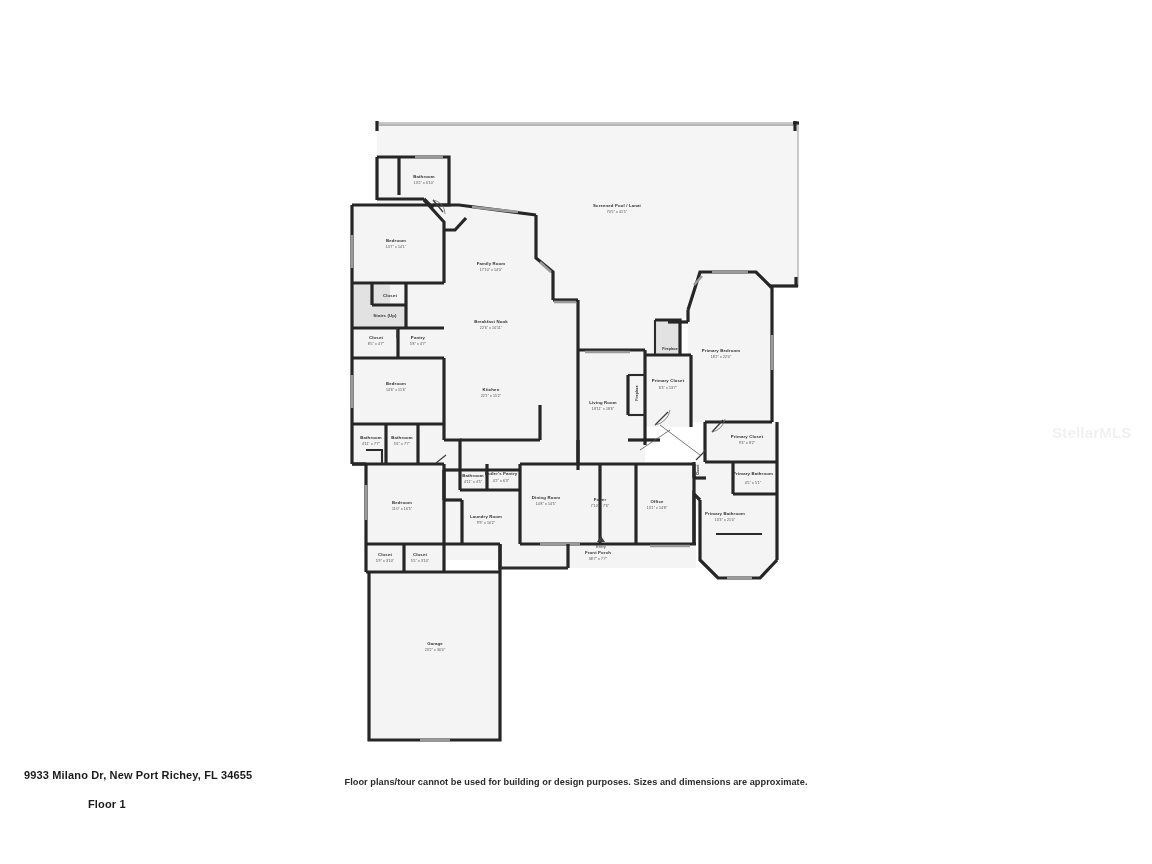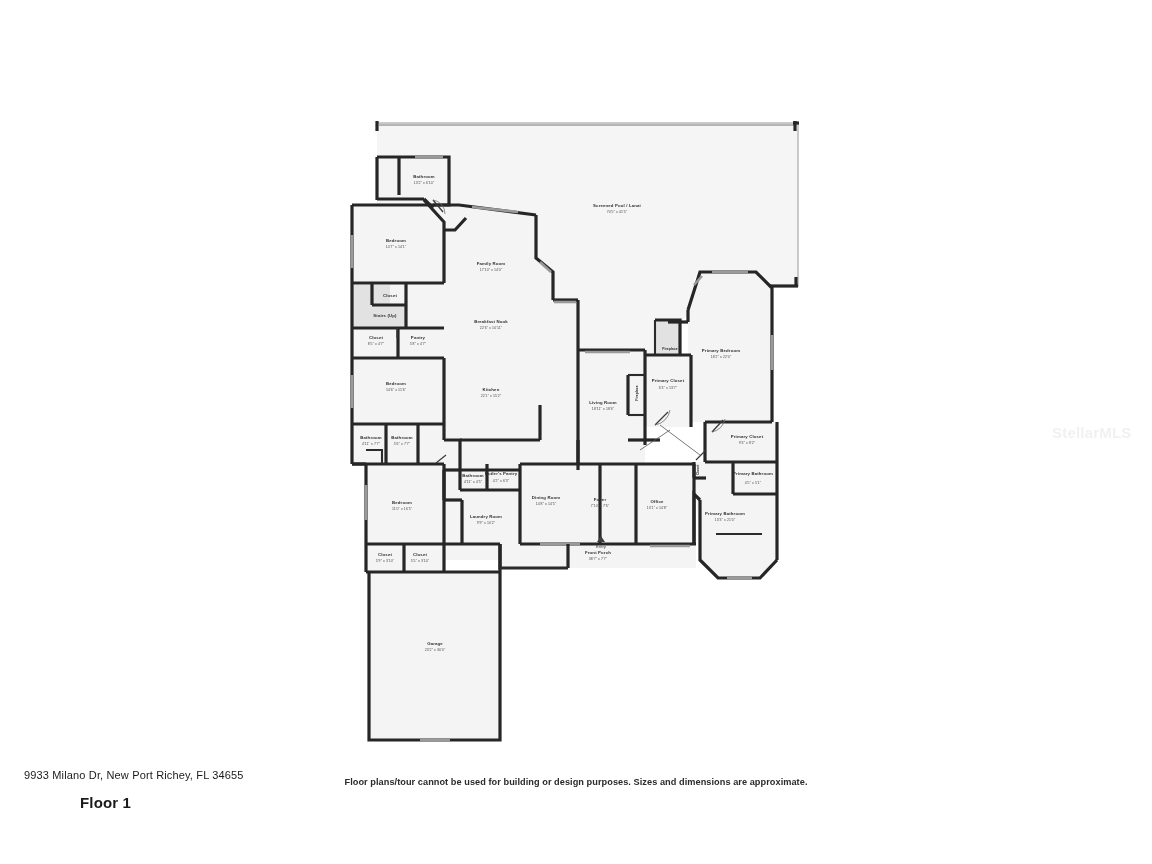--- a/index.html
+++ b/index.html
@@ -64,32 +64,32 @@
     text-anchor: middle;
   }
   #address-block {
     position: absolute;
     left: 24px;
     top: 769px;
     width: 420px;
   }
   #address-line {
     font-size: 11px;
-    font-weight: normal;
+    font-weight: bold;
     color: #1b1b1b;
     letter-spacing: 0.15px;
     margin: 0 0 12px 0;
     line-height: 1.2;
   }
   #floor-line {
-    font-size: 15px;
+    font-size: 11px;
     font-weight: bold;
     color: #1b1b1b;
     letter-spacing: 0.15px;
-    margin: 8px;
+    margin: 16px;
     line-height: 1.2;
     padding-left: 48px;
   }
   #disclaimer {
     position: absolute;
     left: 0;
     top: 777px;
     width: 1152px;
     text-align: center;
     font-size: 9.2px;

